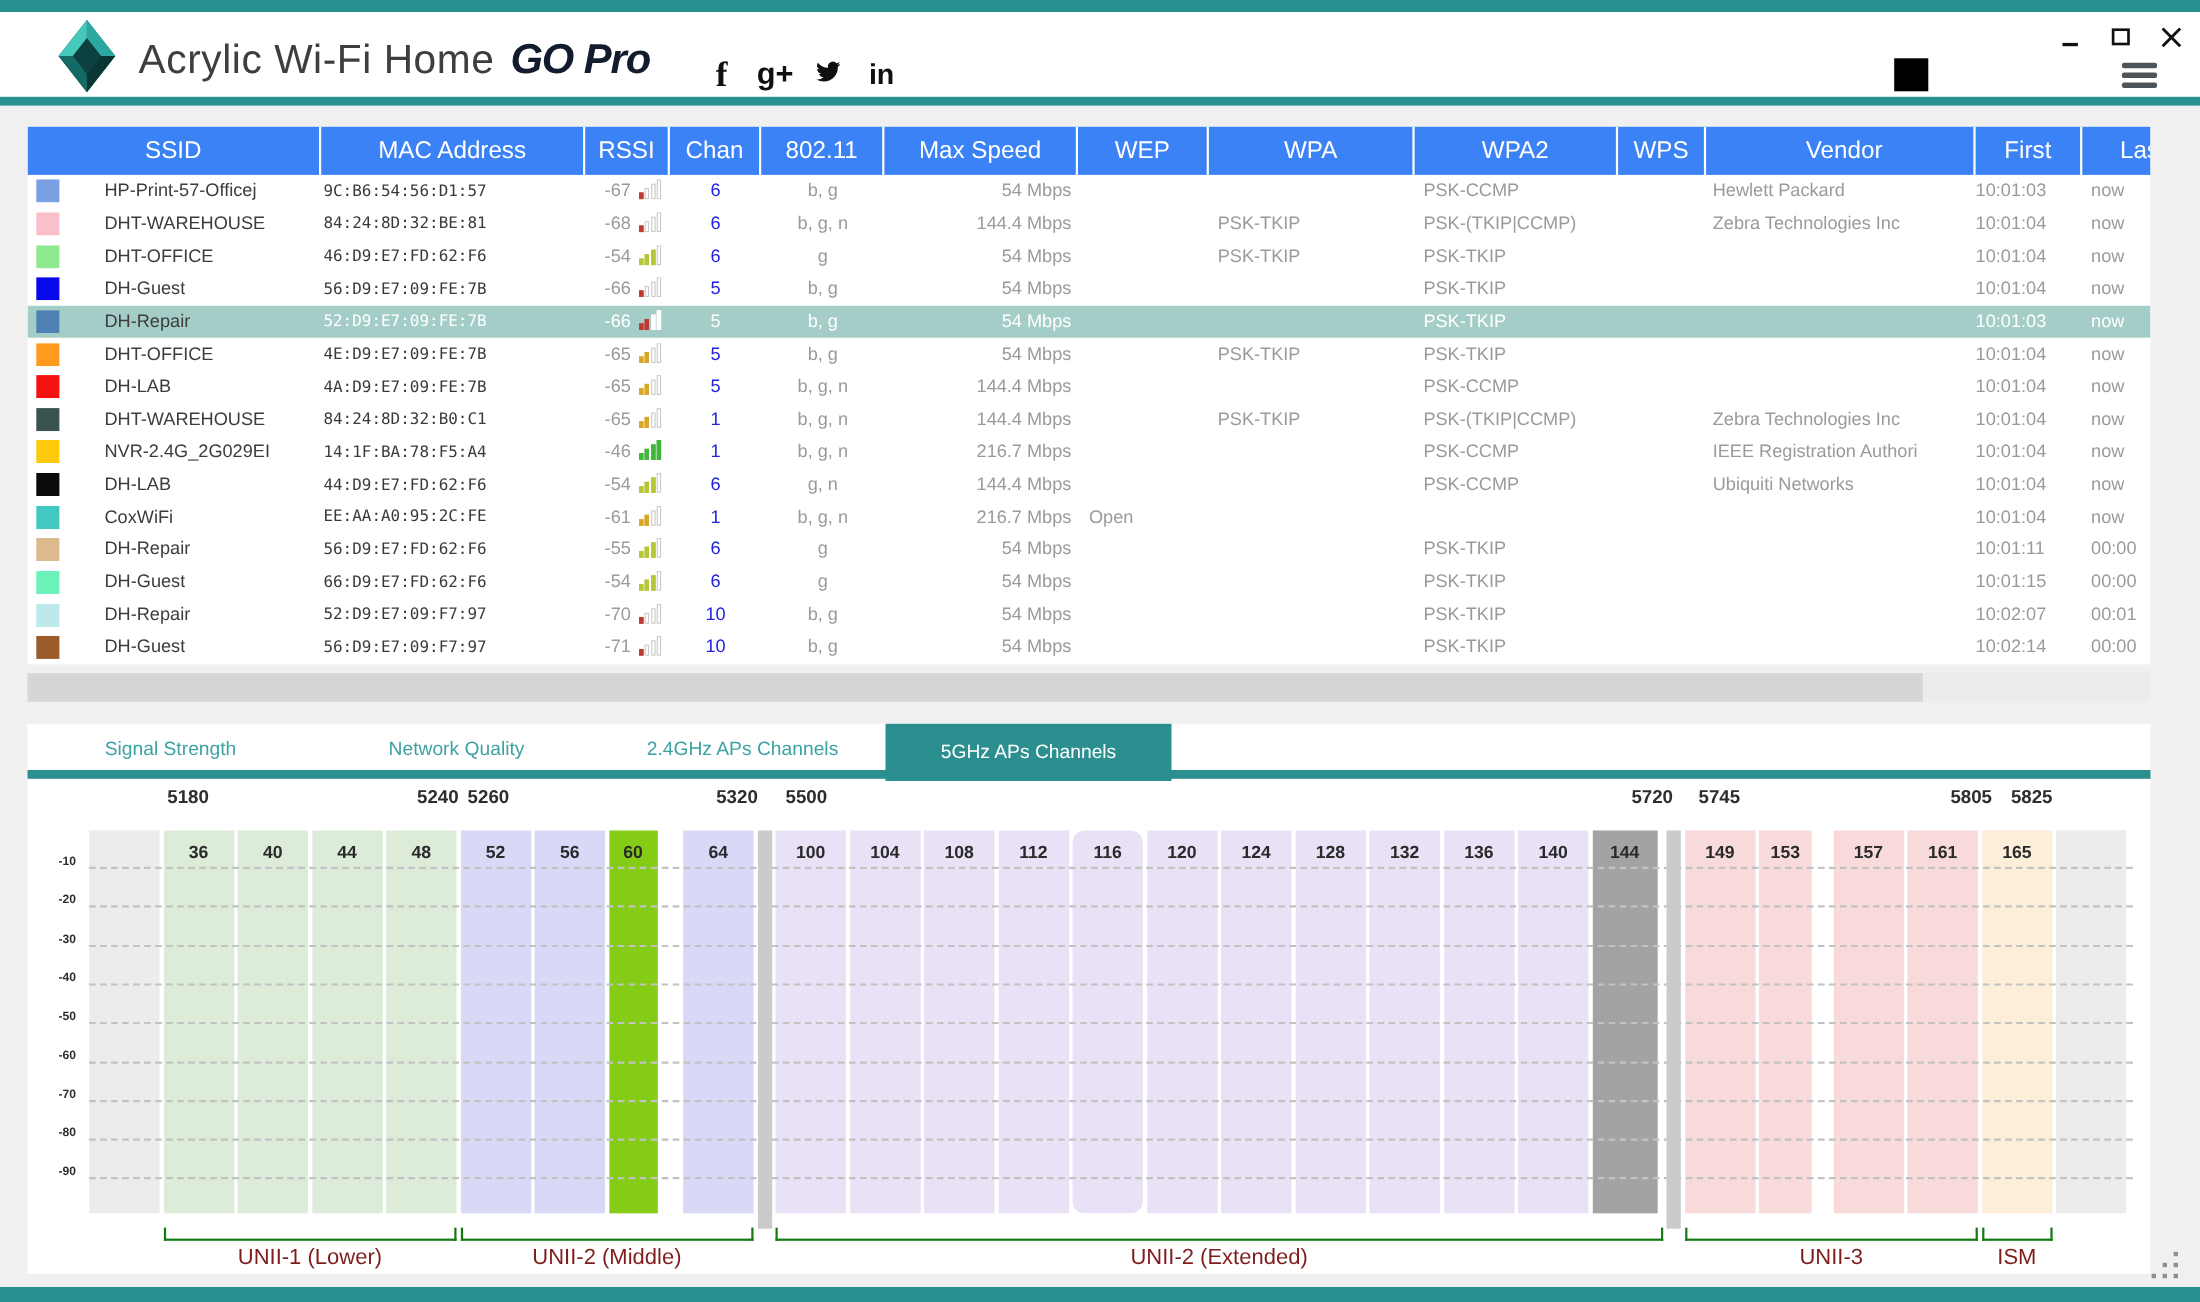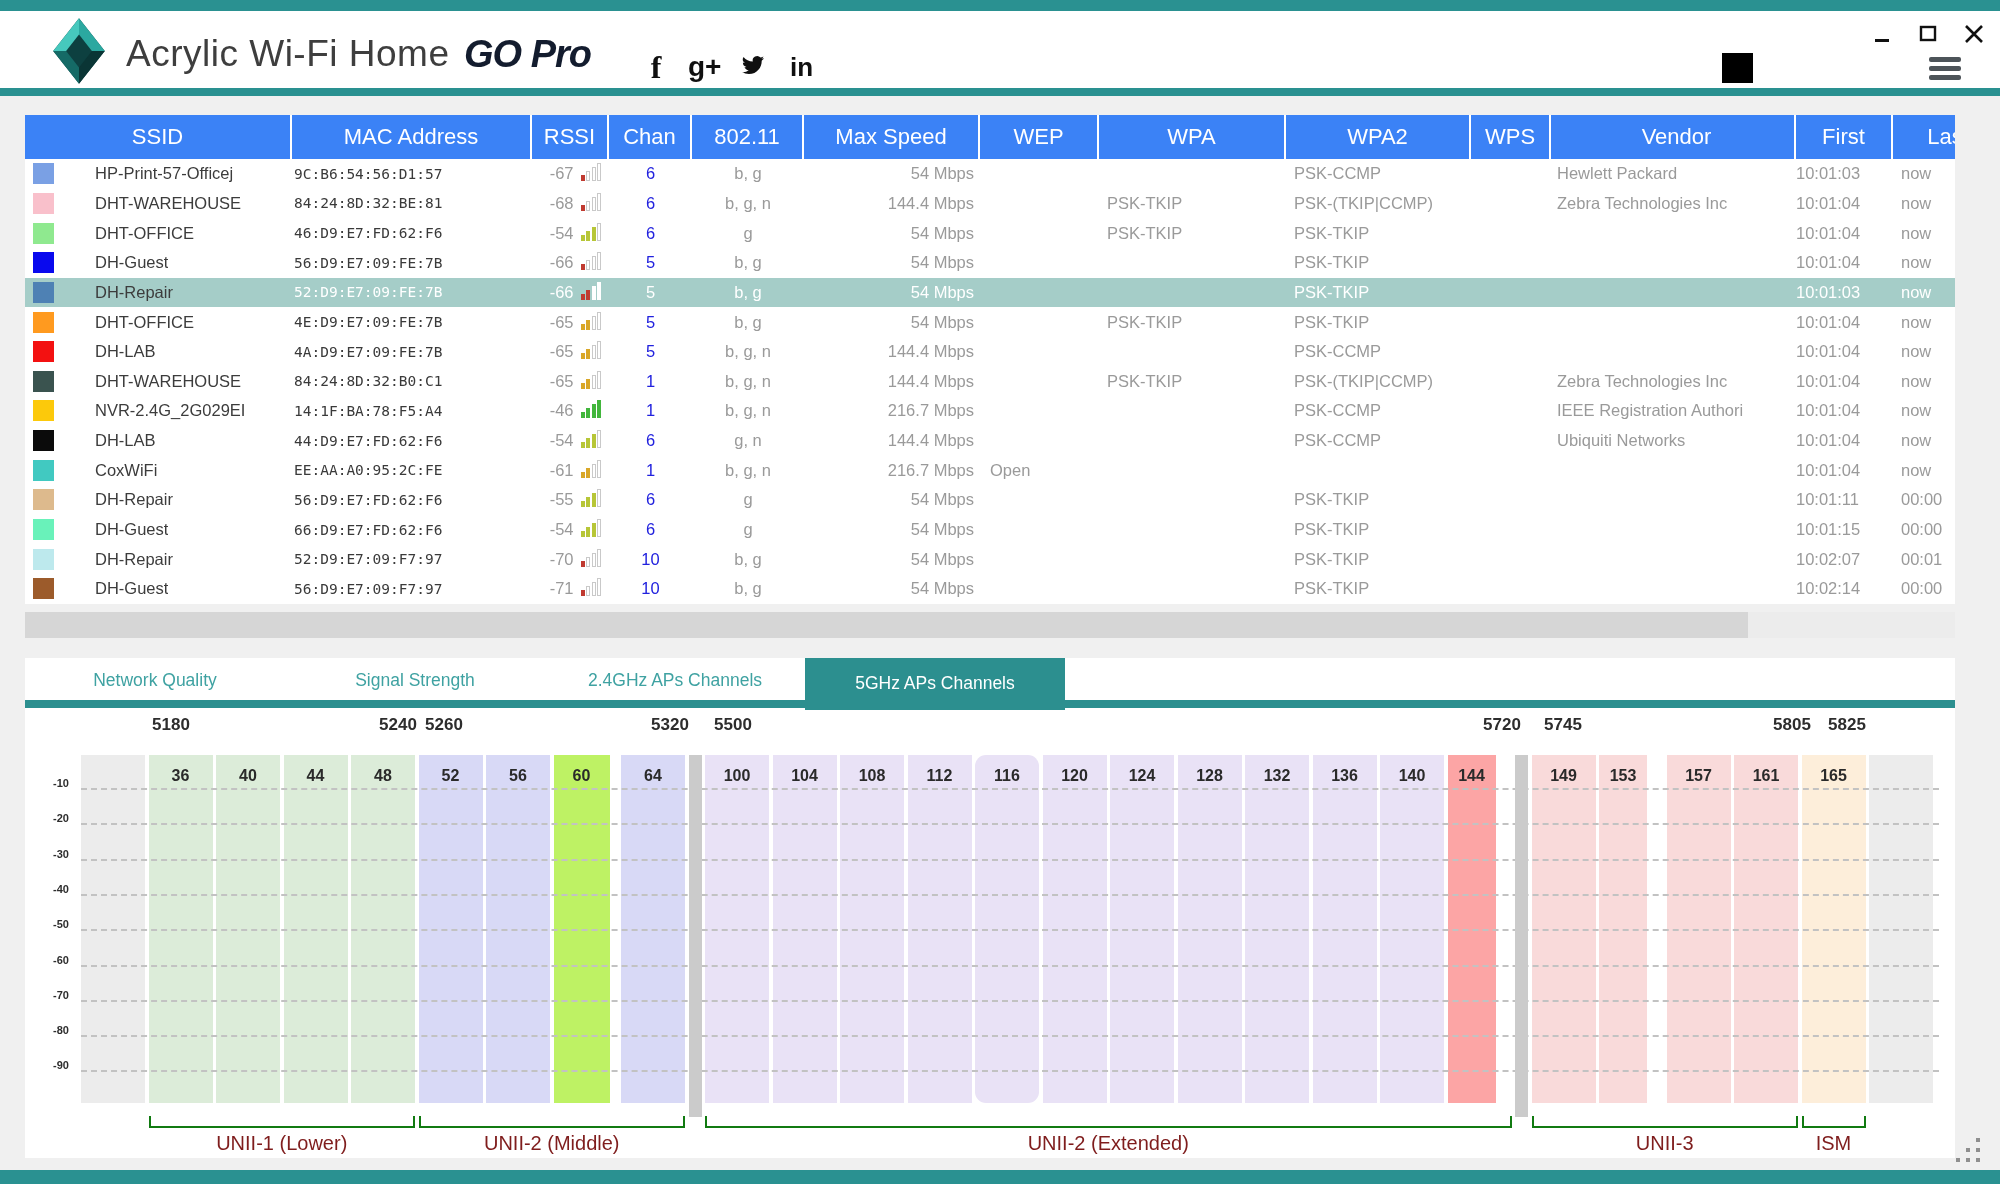--- a/index.html
+++ b/index.html
@@ -543,22 +543,22 @@
         </div>
       </div>
   </section>
 
   <div id="hscroll">
     <div id="hthumb"></div>
   </div>
 
   <section id="chart-panel">
     <div id="tabbar">
+        <div class="tab">Signal Strength</div>
         <div class="tab">Network Quality</div>
-        <div class="tab">Signal Strength</div>
         <div class="tab">2.4GHz APs Channels</div>
         <div class="tab active">5GHz APs Channels</div>
       </div>
     <div id="tab-underline"></div>
     <div id="chart-plot">
         <div class="chart-band" style="left: 0px; width: 64px; background: rgb(236, 236, 236);"></div>
         <div class="chart-band" style="left: 67.5px; width: 64px; background: rgb(220, 236, 217);">
           <div class="ch-num">36</div>
         </div>
         <div class="chart-band" style="left: 135px; width: 64px; background: rgb(220, 236, 217);">
@@ -569,21 +569,21 @@
         </div>
         <div class="chart-band" style="left: 270px; width: 64px; background: rgb(220, 236, 217);">
           <div class="ch-num">48</div>
         </div>
         <div class="chart-band" style="left: 337.5px; width: 64px; background: rgb(216, 217, 246);">
           <div class="ch-num">52</div>
         </div>
         <div class="chart-band" style="left: 405px; width: 64px; background: rgb(216, 217, 246);">
           <div class="ch-num">56</div>
         </div>
-        <div class="chart-band" style="left: 472.5px; width: 56px; background: #bef264;">
+        <div class="chart-band" style="left: 472.5px; width: 44px; background: #84cc16;">
           <div class="ch-num">60</div>
         </div>
         <div class="chart-band" style="left: 540px; width: 64px; background: rgb(216, 217, 246);">
           <div class="ch-num">64</div>
         </div>
         <div class="chart-sep" style="left: 607.5px; width: 13px;"></div>
         <div class="chart-band" style="left: 624px; width: 64px; background: rgb(233, 226, 246);">
           <div class="ch-num">100</div>
         </div>
         <div class="chart-band" style="left: 691.5px; width: 64px; background: rgb(233, 226, 246);">
@@ -609,21 +609,21 @@
         </div>
         <div class="chart-band" style="left: 1164px; width: 64px; background: rgb(233, 226, 246);">
           <div class="ch-num">132</div>
         </div>
         <div class="chart-band" style="left: 1231.5px; width: 64px; background: rgb(233, 226, 246);">
           <div class="ch-num">136</div>
         </div>
         <div class="chart-band" style="left: 1299px; width: 64px; background: rgb(233, 226, 246);">
           <div class="ch-num">140</div>
         </div>
-        <div class="chart-band" style="left: 1366.5px; width: 48px; background: #fca5a5;">
+        <div class="chart-band" style="left: 1366.5px; width: 59px; background: #a3a3a3;">
           <div class="ch-num">144</div>
         </div>
         <div class="chart-sep" style="left: 1434px; width: 13px;"></div>
         <div class="chart-band" style="left: 1450.5px; width: 64px; background: rgb(249, 218, 218);">
           <div class="ch-num">149</div>
         </div>
         <div class="chart-band" style="left: 1518px; width: 48px; background: rgb(249, 218, 218);">
           <div class="ch-num">153</div>
         </div>
         <div class="chart-band" style="left: 1585.5px; width: 64px; background: rgb(249, 218, 218);">

